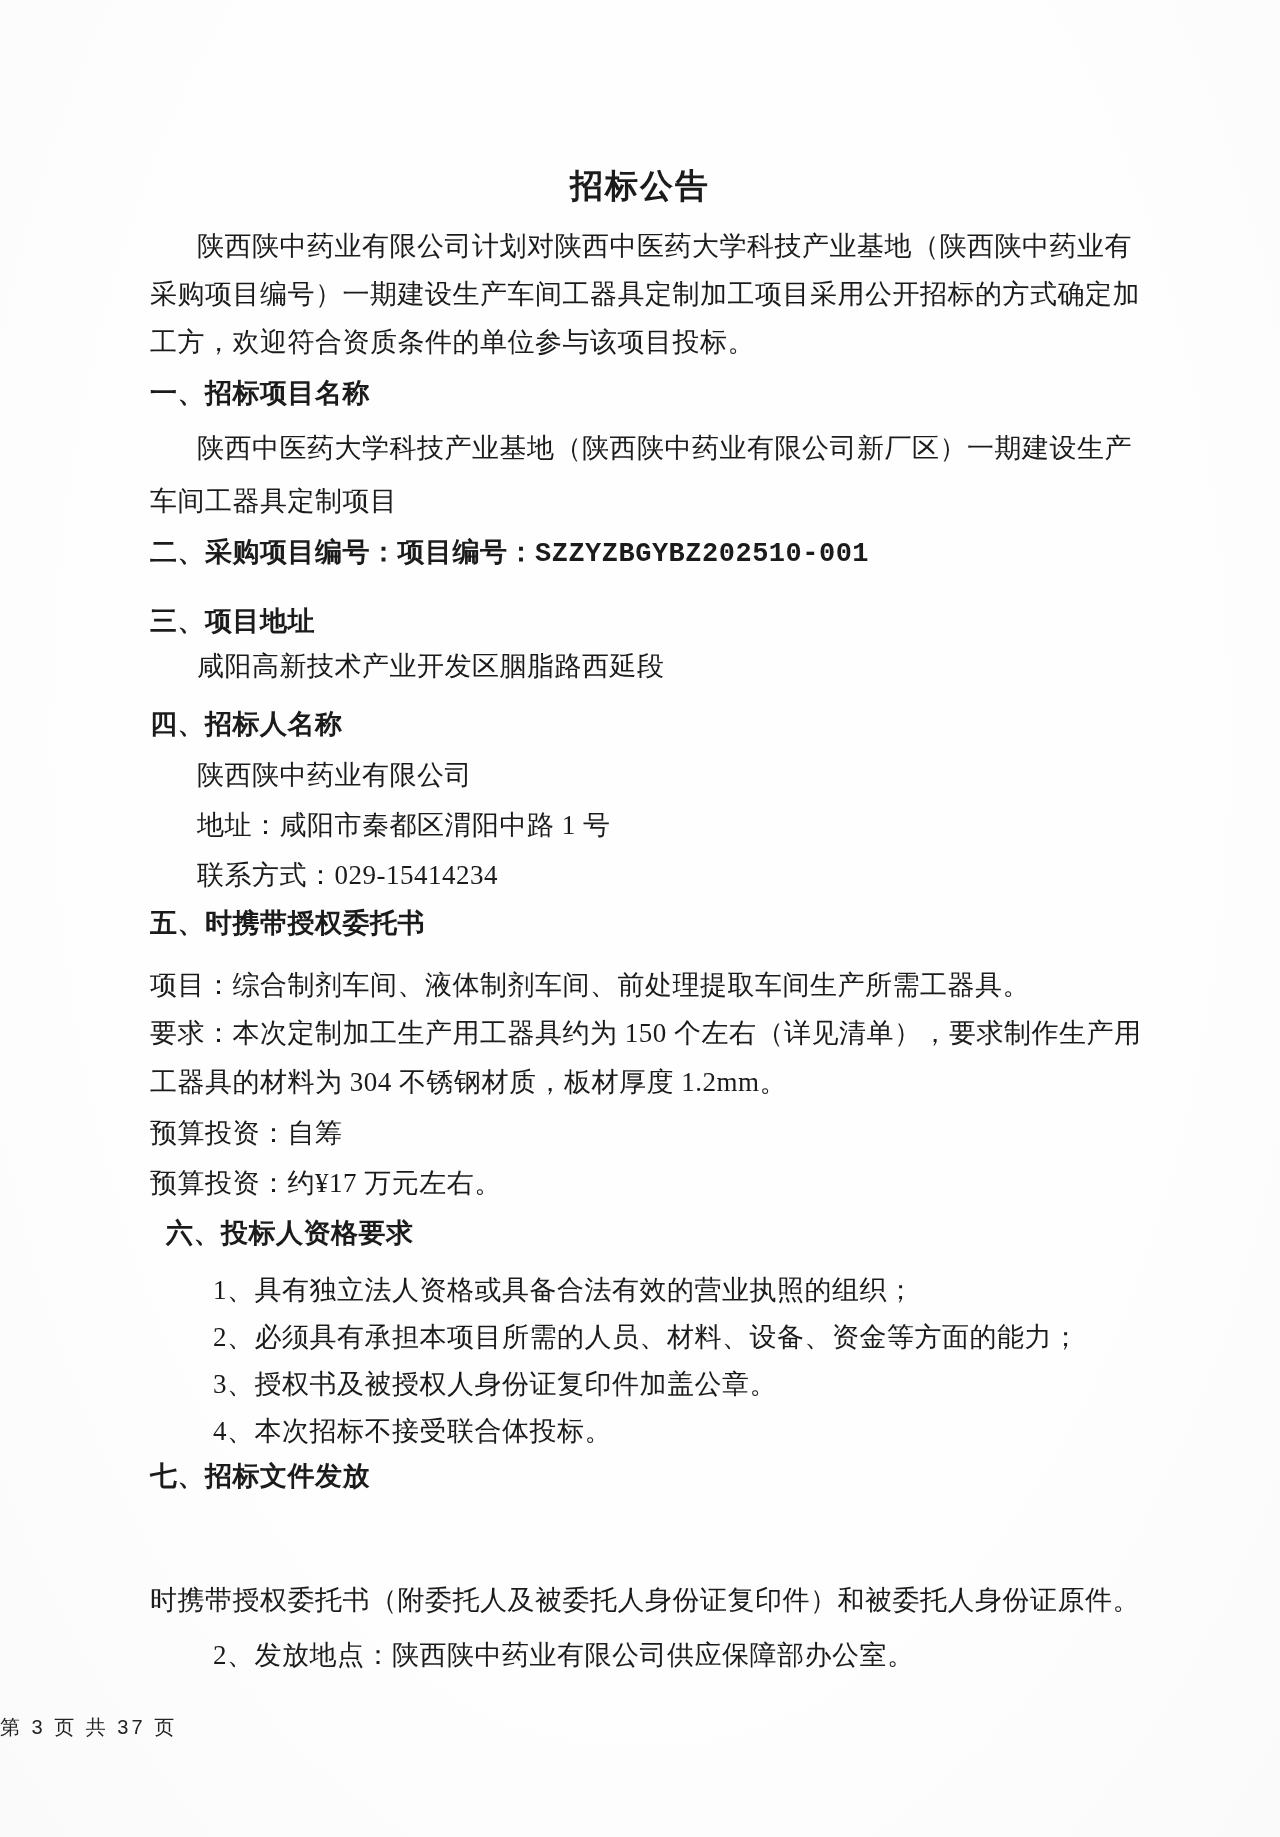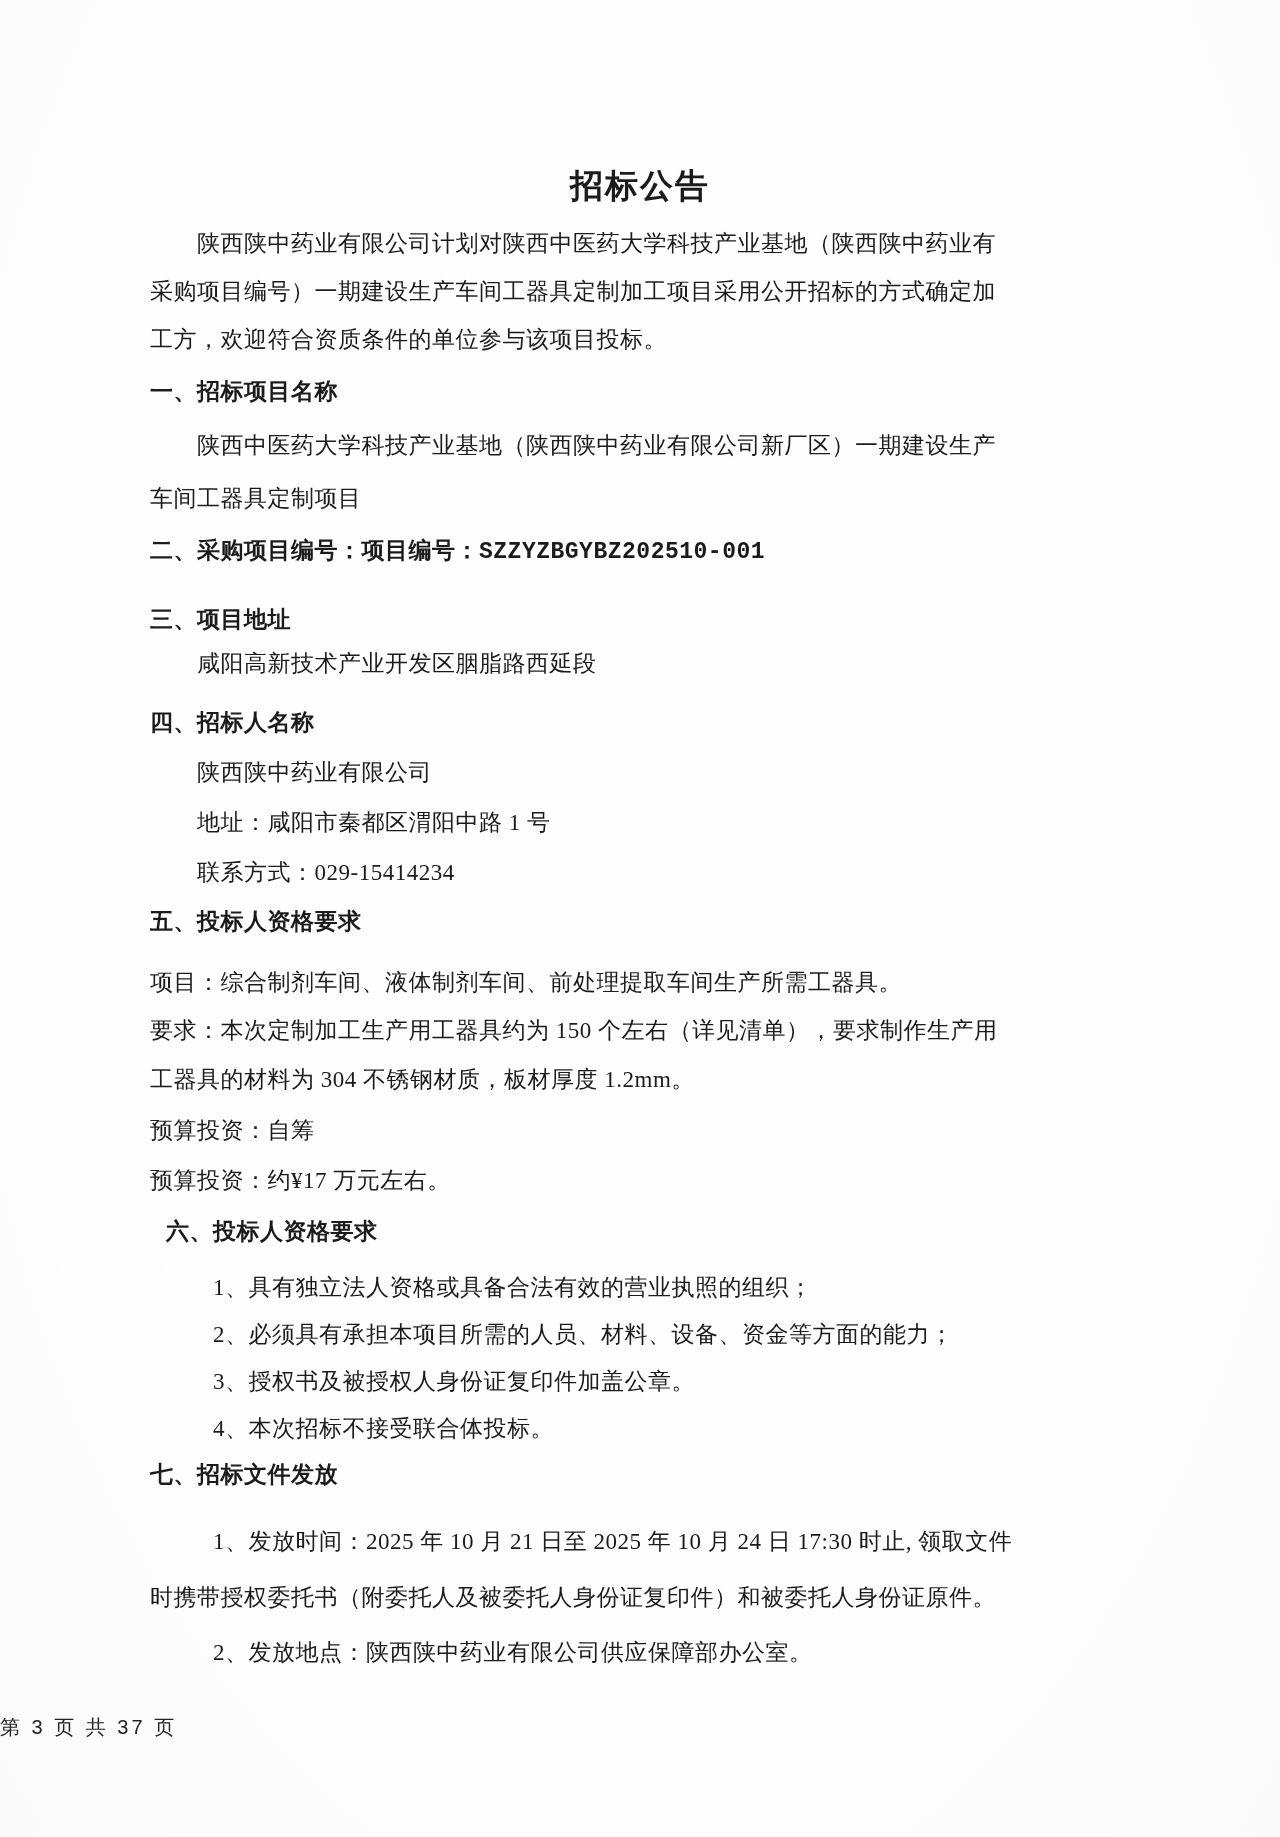--- a/index.html
+++ b/index.html
@@ -12,21 +12,21 @@
     width: 1280px;
     height: 1837px;
     background: radial-gradient(ellipse at 50% 40%, #fefefe 60%, #fafafa 100%);
     font-family: "Liberation Serif", "DejaVu Serif", serif;
     color: #1b1b1b;
     overflow: hidden;
   }
   .ln {
     position: absolute;
     white-space: nowrap;
-    font-size: 23px;
+    font-size: 27px;
     line-height: 1.15;
     letter-spacing: 0.5px;
   }
   .hd {
     font-weight: 700;
     font-family: Liberation Mono, monospace;
   }
   .title {
     position: absolute;
     left: 0;
@@ -64,33 +64,32 @@
   <div class="ln hd" style="top:539px;left:150px">二、采购项目编号：项目编号：SZZYZBGYBZ202510-001</div>
 
   <div class="ln hd" style="top:608px;left:150px">三、项目地址</div>
   <div class="ln" style="top:651px;left:197px">咸阳高新技术产业开发区胭脂路西延段</div>
 
   <div class="ln hd" style="top:711px;left:150px">四、招标人名称</div>
   <div class="ln" style="top:760px;left:197px">陕西陕中药业有限公司</div>
   <div class="ln" style="top:810px;left:197px">地址：咸阳市秦都区渭阳中路 1 号</div>
   <div class="ln" style="top:860px;left:197px">联系方式：029-15414234</div>
 
-  <div class="ln hd" style="top:910px;left:150px">五、投标人资格要求</div>
+  <div class="ln hd" style="top:910px;left:150px">五、时携带授权委托书</div>
   <div class="ln" style="top:970px;left:150px">项目：综合制剂车间、液体制剂车间、前处理提取车间生产所需工器具。</div>
   <div class="ln" style="top:1018px;left:150px">要求：本次定制加工生产用工器具约为 150 个左右（详见清单），要求制作生产用</div>
   <div class="ln" style="top:1067px;left:150px">工器具的材料为 304 不锈钢材质，板材厚度 1.2mm。</div>
   <div class="ln" style="top:1118px;left:150px">预算投资：自筹</div>
   <div class="ln" style="top:1168px;left:150px">预算投资：约¥17 万元左右。</div>
 
   <div class="ln hd" style="top:1220px;left:166px">六、投标人资格要求</div>
   <div class="ln" style="top:1275px;left:213px">1、具有独立法人资格或具备合法有效的营业执照的组织；</div>
   <div class="ln" style="top:1322px;left:213px">2、必须具有承担本项目所需的人员、材料、设备、资金等方面的能力；</div>
   <div class="ln" style="top:1369px;left:213px">3、授权书及被授权人身份证复印件加盖公章。</div>
   <div class="ln" style="top:1416px;left:213px">4、本次招标不接受联合体投标。</div>
 
   <div class="ln hd" style="top:1463px;left:150px">七、招标文件发放</div>
-  <div class="ln" style="top:1529px;left:213px">1、发放时间：2025 年 10 月 21 日至 2025 年 10 月 24 日 17:30 时止, 领取文件</div>
   <div class="ln" style="top:1585px;left:150px">时携带授权委托书（附委托人及被委托人身份证复印件）和被委托人身份证原件。</div>
   <div class="ln" style="top:1640px;left:213px">2、发放地点：陕西陕中药业有限公司供应保障部办公室。</div>
 
   <div class="footer" style="top:1714px">第 3 页 共 37 页</div>
 
 </div>
 
 </body></html>

